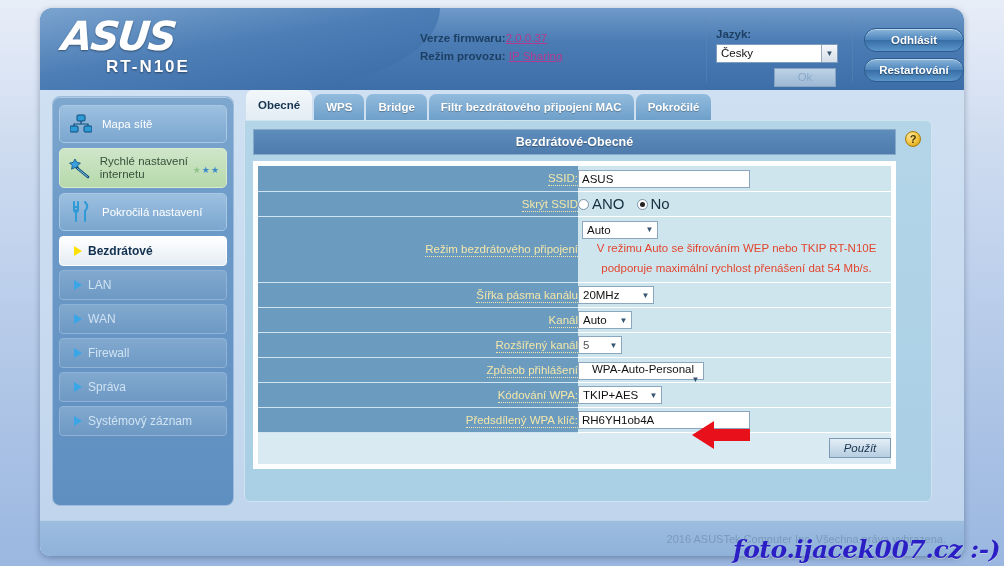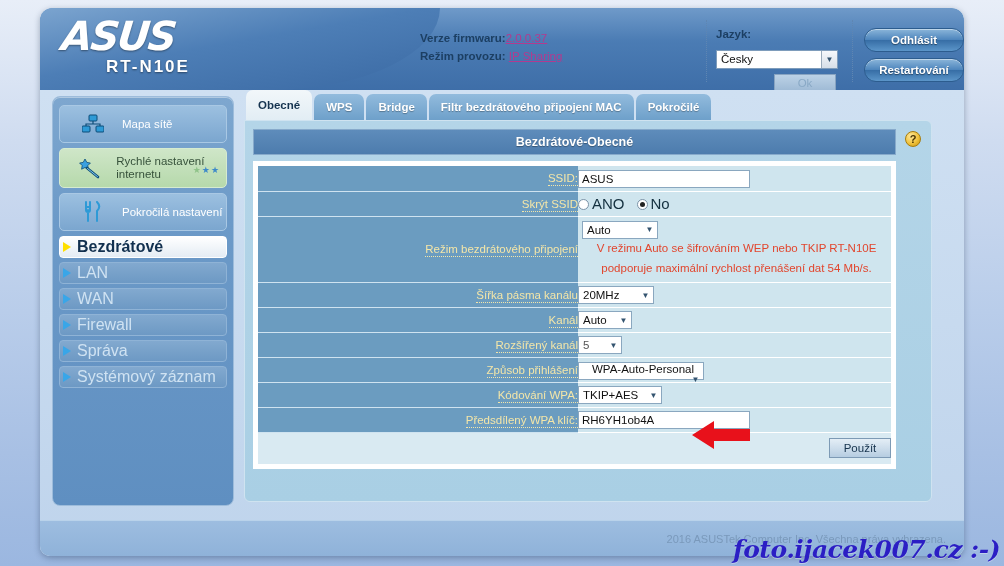--- a/index.html
+++ b/index.html
@@ -71,21 +71,21 @@
   #fwbox { left: 380px; top: 24px; font-size: 11.5px; font-weight: bold; }
   #fwbox div { margin-bottom: 6px; white-space: nowrap; }
   #fwbox a { color: #b33a8f; text-decoration: underline; font-weight: normal; }
   .vline {
     position: absolute; top: 12px; z-index: 4;
     border-left: 1px dotted #5f86b2; height: 62px;
   }
   #vl1 { left: 666px; }
   #vl2 { left: 812px; }
   #langbox { left: 676px; top: 20px; }
-  #langbox .lbl { font-size: 11.5px; font-weight: bold; margin-bottom: 9px; color:#1c3f63;}
+  #langbox .lbl { font-size: 11.5px; font-weight: bold; margin-bottom: 3px; color:#1c3f63;}
   .select-box {
     display: inline-flex; align-items: center;
     background: #ffffff;
     border: 1px solid #7e9cbb;
     height: 19px;
     font-size: 11.5px;
     color: #111;
     padding: 0 0 0 4px;
     position: relative;
   }
@@ -140,48 +140,47 @@
     box-shadow: inset 0 1px 0 rgba(255,255,255,.4);
     padding: 8px 6px;
   }
   .menu-main {
     height: 38px;
     margin-bottom: 5px;
     border-radius: 5px;
     background: linear-gradient(180deg,#9cc0e0 0%,#7ba6cf 100%);
     border: 1px solid #a9c8e4;
     display: flex; align-items: center;
-    padding-left: 18px;
+    padding-left: 6px;
     color: #ffffff;
     font-size: 11.5px;
     position: relative;
-    gap: 8px;
   }
   .menu-main.highlight {
     background: linear-gradient(180deg,#cfe6c8 0%,#b6d9ab 100%);
     border-color: #d6ebd0;
     color: #36513a;
   }
   .menu-main.tall { height: 40px; }
   .mm-label { line-height: 13px; }
   .stars {
     position: absolute; right: 6px; top: 16px;
     font-size: 9px; color: #8fc389; letter-spacing: 1px;
   }
   .stars .lit { color: #3e8ac9; }
   .sub-item {
-    height: 22px;
+    height: 30px;
     margin-bottom: 4px;
     border-radius: 4px;
     background: linear-gradient(180deg,#82a9cf 0%,#6d99c4 100%);
     border: 1px solid #8fb3d6;
     display: flex; align-items: center;
-    padding-left: 3px;
+    padding-left: 14px;
     color: #cfe2f2;
-    font-size: 16px;
+    font-size: 12px;
   }
   .sub-item.active {
     background: linear-gradient(180deg,#ffffff 0%,#e4ecf4 100%);
     border-color: #ffffff;
     color: #12304f;
     font-weight: bold;
   }
   .tri {
     width: 0; height: 0;
     border-left: 8px solid #39a6e8;
@@ -330,20 +329,21 @@
     padding-right: 6px;
     border-top: 1px solid #ffffff;
   }
   #apply-btn {
     display: inline-flex; align-items: center; justify-content: center;
     width: 62px; height: 20px;
     border: 1px solid #7d9ab5;
     background: linear-gradient(180deg,#e4eef6 0%,#b6cde1 100%);
     font-size: 11.5px;
     color: #16334d;
+    font-style: italic;
   }
   
   #red-arrow {
     position: absolute;
     left: 650px; top: 328px;
     width: 62px; height: 34px;
     z-index: 30;
     pointer-events: none;
   }
   

